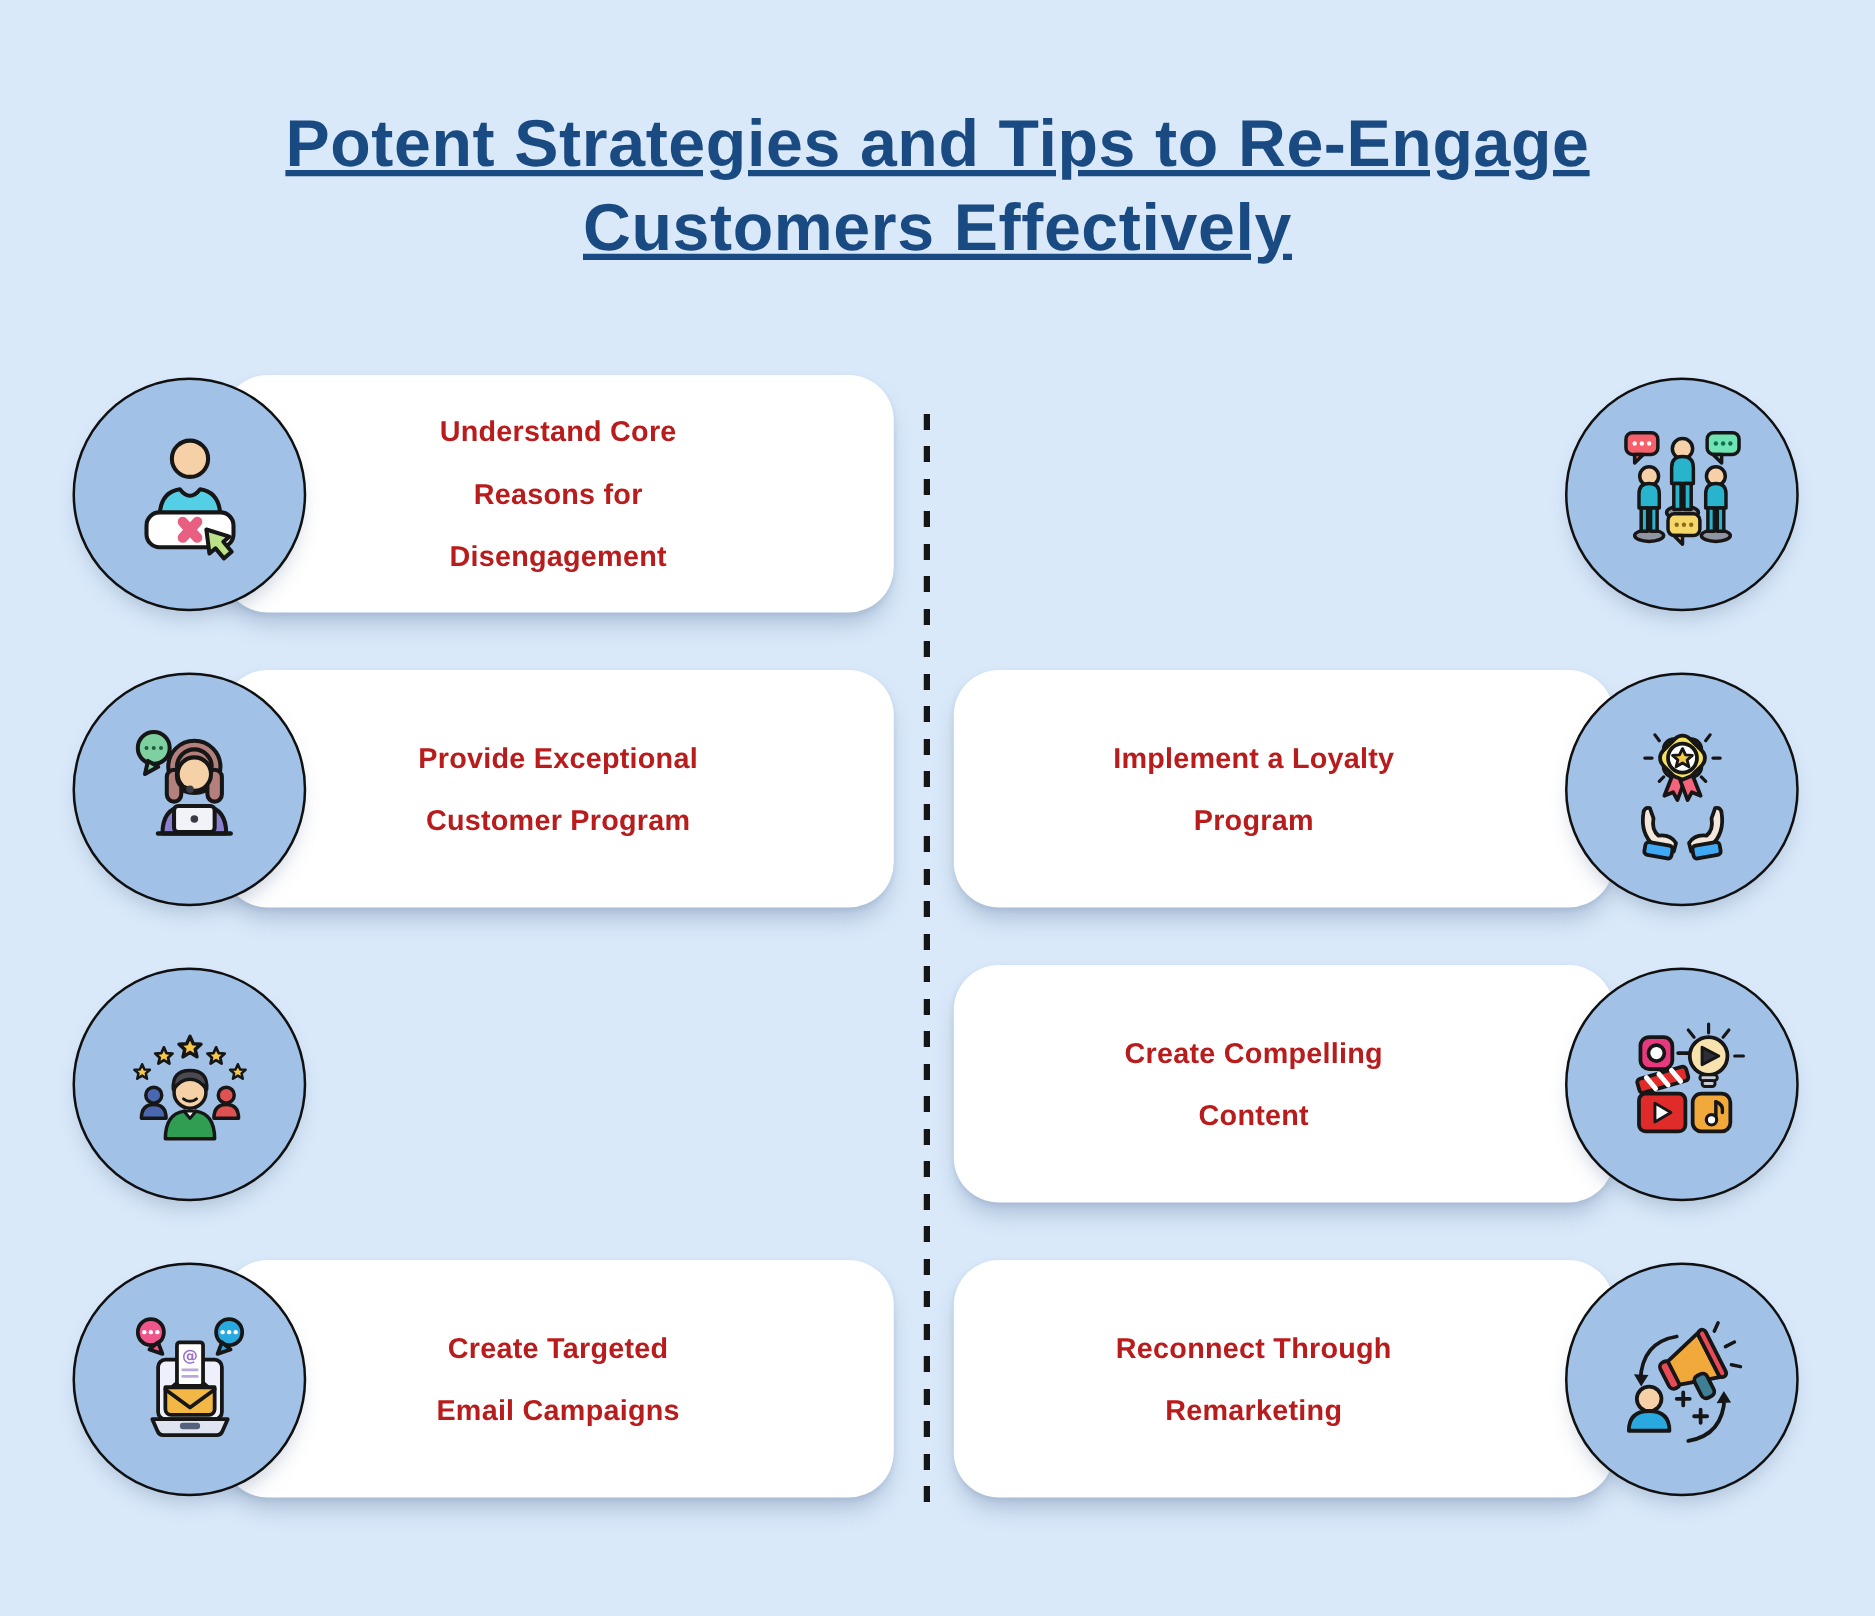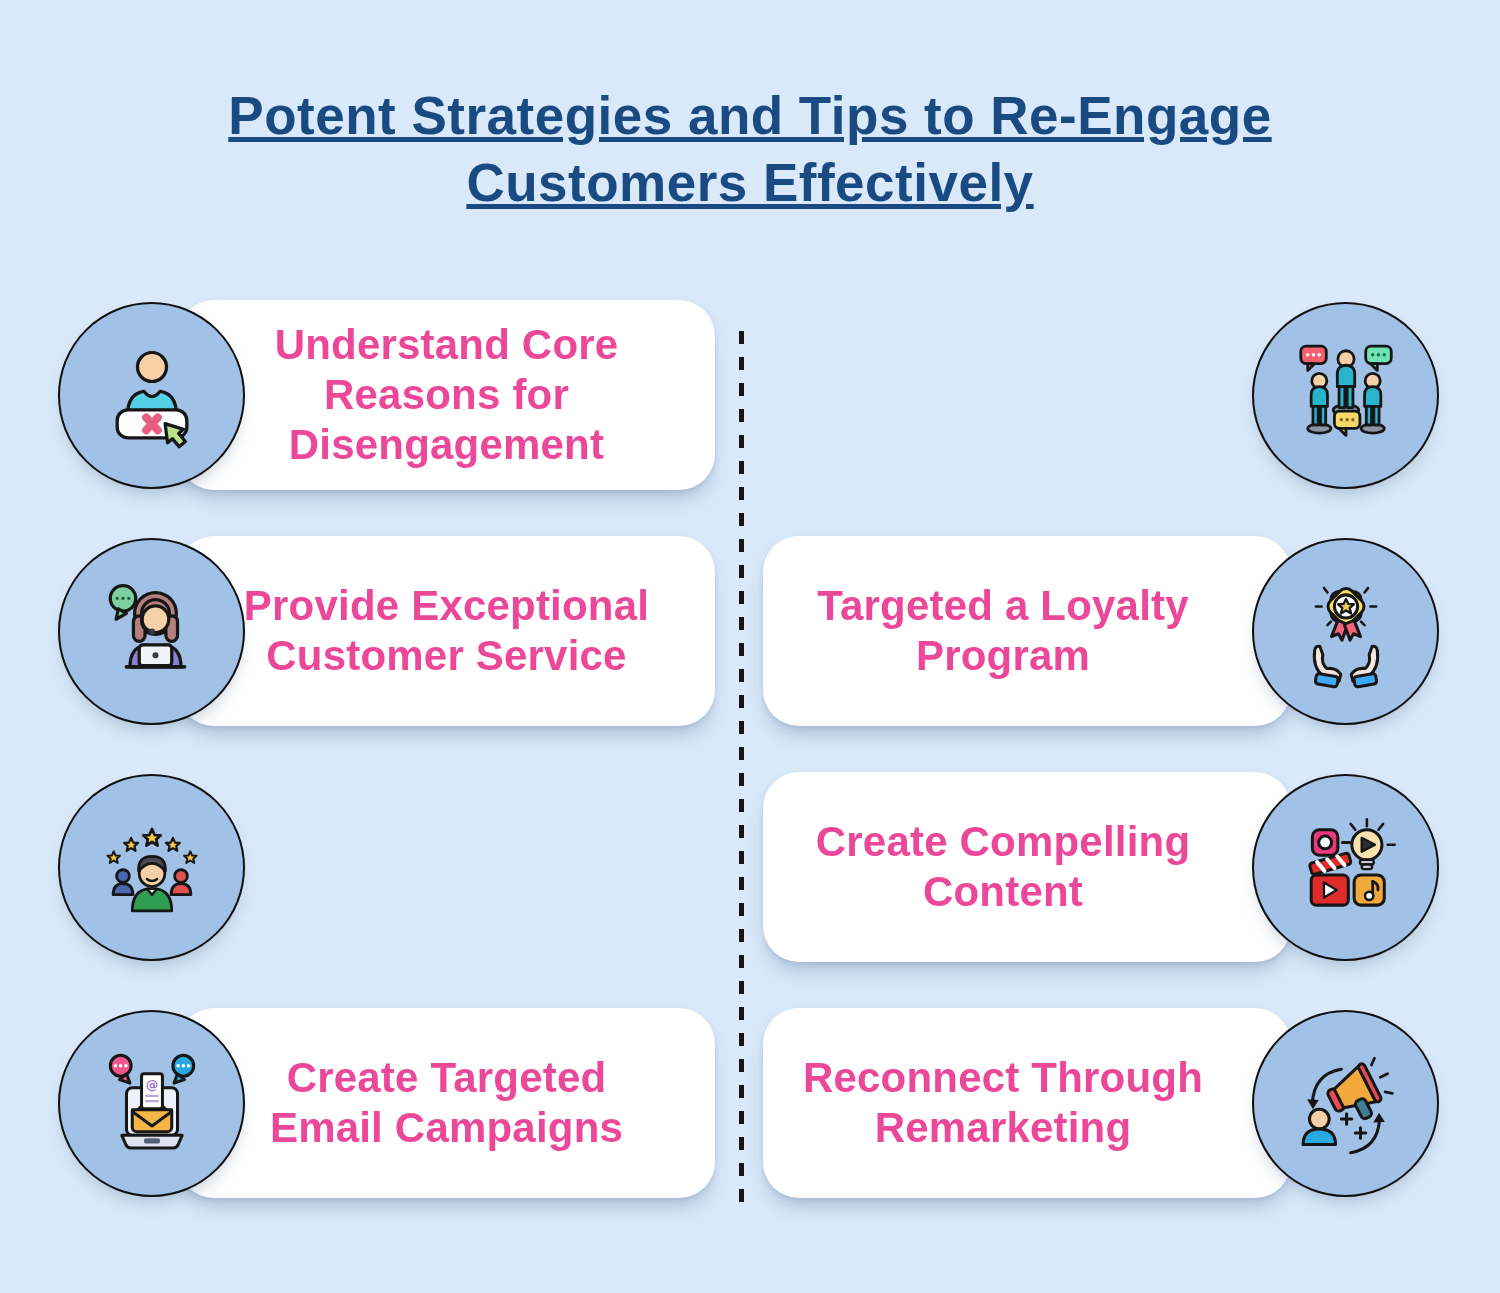--- a/index.html
+++ b/index.html
@@ -20,21 +20,21 @@
   .r0{top:300px}.r1{top:536px}.r2{top:772px}.r3{top:1008px}
   .card{
     position:absolute;top:0;height:190px;background:#ffffff;border-radius:36px;
     box-shadow:0 12px 18px -4px rgba(96,120,156,.38),0 2px 4px rgba(96,120,156,.15);
     display:flex;align-items:center;justify-content:center;text-align:center;
     box-sizing:border-box;
   }
   .left  .card{left:178px;width:537px;padding:0 50px;}
   .right .card{left:763px;width:528px;padding:0 78px 0 30px;}
   .card-label{
-    font-size:42px;line-height:50px;font-weight:600;color:#ec4899;
+    font-size:23px;line-height:50px;font-weight:600;color:#b91c1c;
     white-space:pre-line;letter-spacing:.2px;
   }
   .circle{
     position:absolute;top:2px;width:187px;height:187px;border-radius:50%;
     background:#a2c1e6;border:2.5px solid #101010;box-sizing:border-box;
     display:flex;align-items:center;justify-content:center;
     box-shadow:0 10px 16px -5px rgba(96,120,156,.35);
   }
   .left  .circle{left:58px;}
   .right .circle{left:1252px;}
@@ -121,21 +121,21 @@
               </g>
           </g>
         </g>
       </svg>
     </div>
   </div>
 
   <div class="item left r1">
     <div class="card">
       <div class="card-label">Provide Exceptional
-Customer Service</div>
+Customer Program</div>
     </div>
     <div class="circle">
       <svg class="icon" viewBox="0 0 100 100">
         <g stroke="#161616" stroke-width="2.8" stroke-linecap="round" stroke-linejoin="round">
           <circle cx="25" cy="21" r="11" fill="#7ed0a0"></circle>
           <path d="M21 30 l-2 9 9 -5 z" fill="#7ed0a0"></path>
           <g fill="#1e5c40" stroke="none">
               <circle cx="20" cy="21" r="1.4"></circle>
               <circle cx="25" cy="21" r="1.4"></circle>
               <circle cx="30" cy="21" r="1.4"></circle>
@@ -151,21 +151,21 @@
           <rect x="39" y="61" width="28" height="18" rx="3" fill="#f2f3f9"></rect>
           <circle cx="53" cy="70" r="2.6" fill="#3a3a44" stroke="none"></circle>
           <path d="M28 80 h50" stroke-width="3.2"></path>
         </g>
       </svg>
     </div>
   </div>
 
   <div class="item right r1">
     <div class="card">
-      <div class="card-label">Targeted a Loyalty
+      <div class="card-label">Implement a Loyalty
 Program</div>
     </div>
     <div class="circle">
       <svg class="icon" viewBox="0 0 100 100">
         <g stroke="#161616" stroke-width="2.6" stroke-linecap="round" stroke-linejoin="round">
           <path d="M31 12 l3 4 M69 12 l-3 4 M24 28 h5 M76 28 h-5 M34 44 l3 -3 M66 44 l-3 -3" fill="none" stroke-width="2.2"></path>
           <rect x="37" y="15" width="26" height="26" rx="7" fill="#f6e163"></rect>
           <rect x="37" y="15" width="26" height="26" rx="7" fill="#f6e163" transform="rotate(45 50 28)"></rect>
           <circle cx="50" cy="28" r="10" fill="#ffffff"></circle>
           <polygon points="50,21.5 52.1,25.8 56.8,26.1 53.2,29.3 54.4,34 50,31.4 45.6,34 46.8,29.3 43.2,26.1 47.9,25.8" fill="#f2c84b" stroke-width="2"></polygon>

